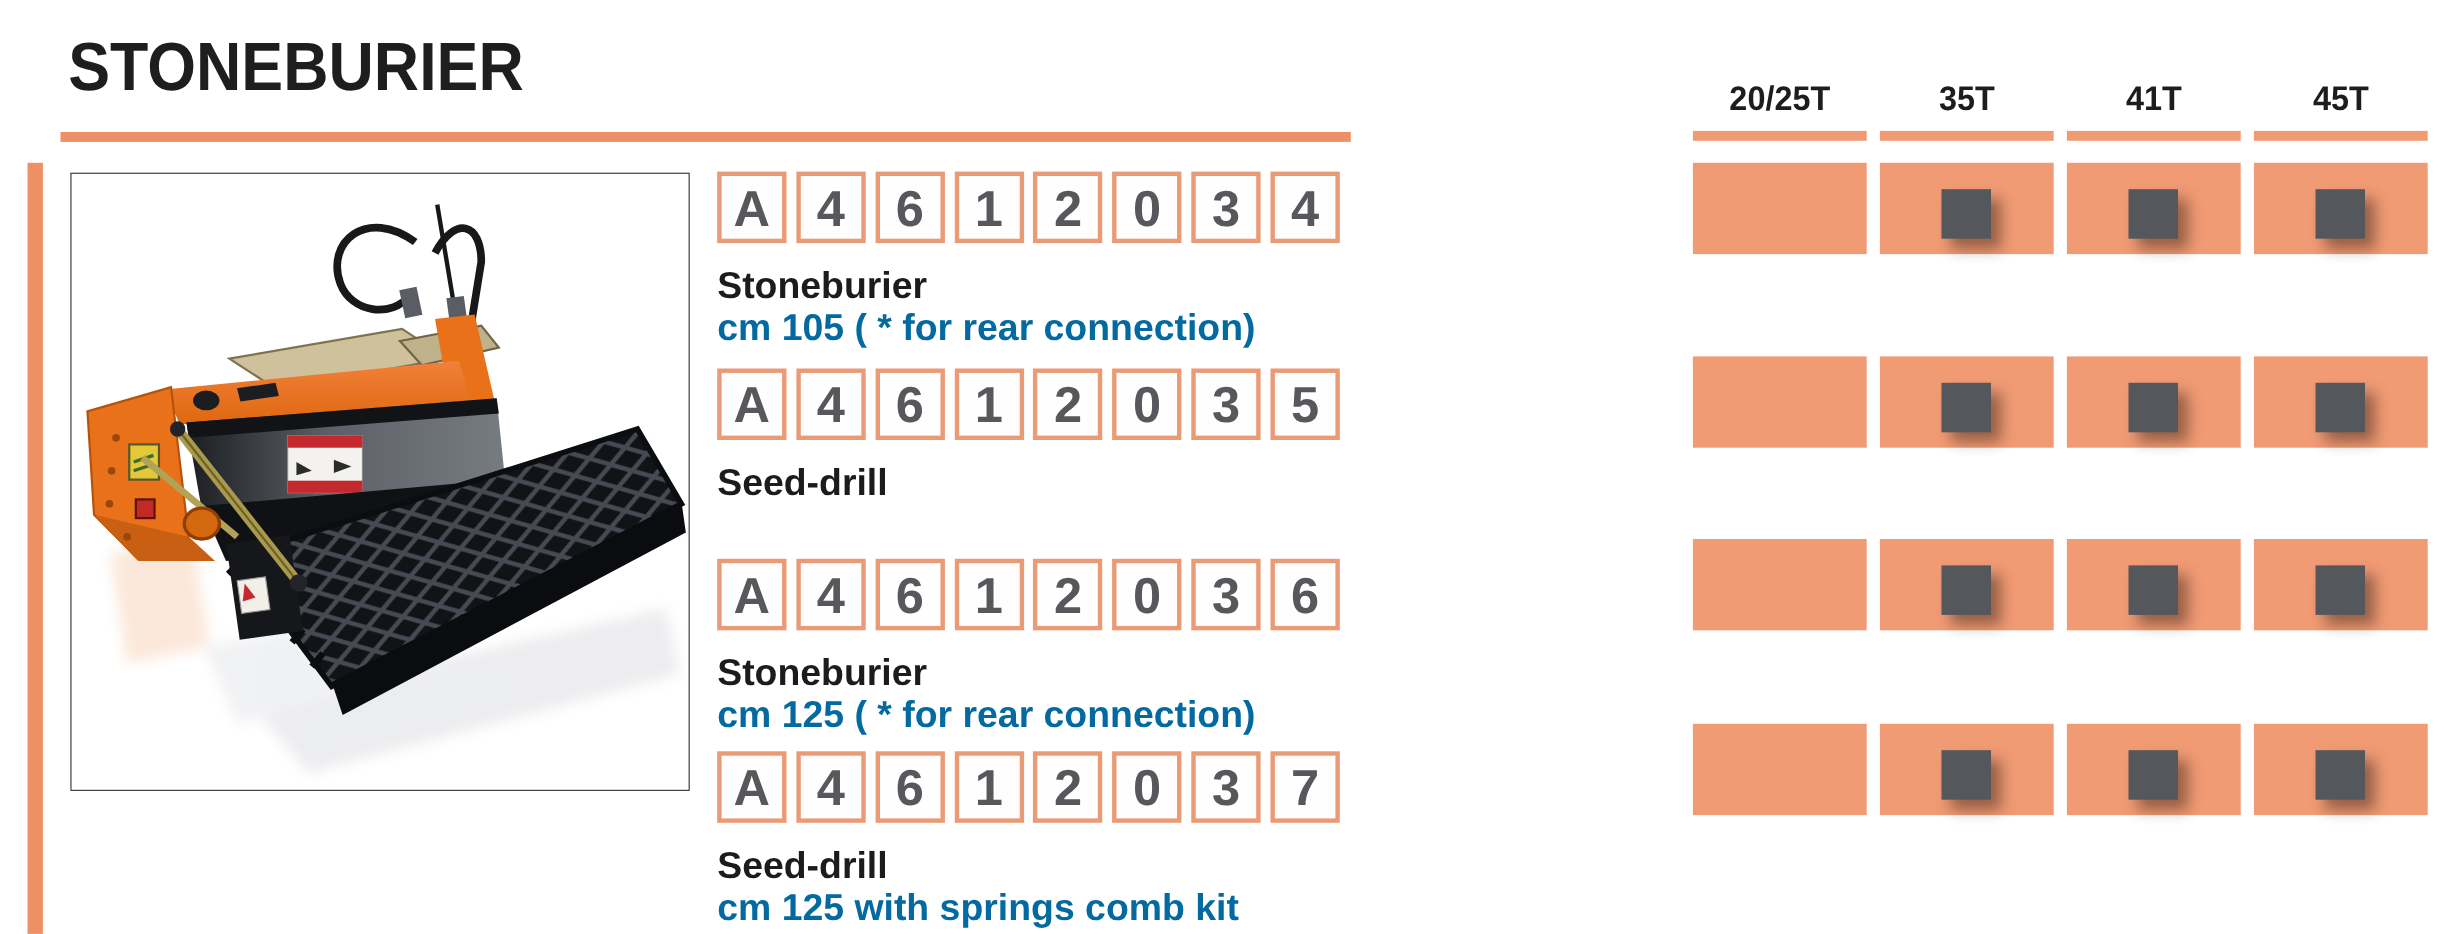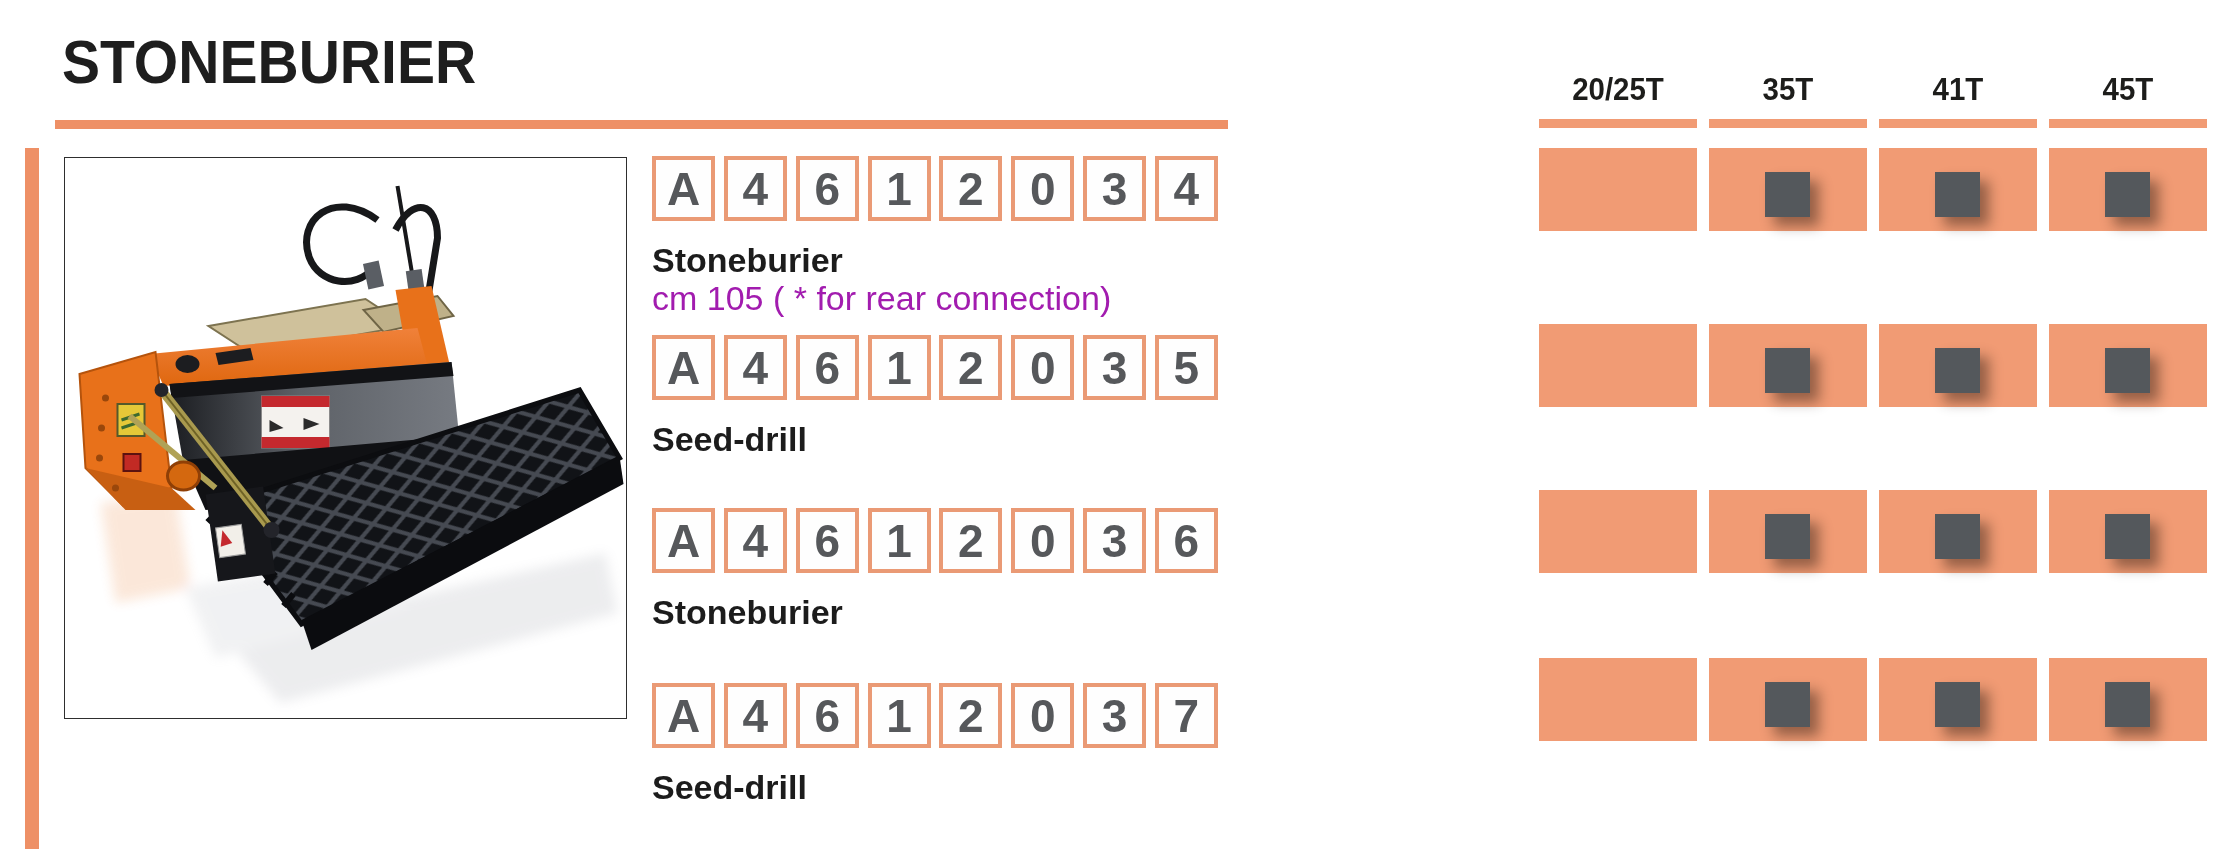--- a/index.html
+++ b/index.html
@@ -38,21 +38,21 @@
     width:63px;height:65px;box-sizing:border-box;
     border:4px solid #ea9a75;background:#fefefe;
     display:flex;align-items:center;justify-content:center;
     font-size:46px;font-weight:bold;color:#56585b;
   }
   .prod-name{
     margin-top:20px;font-size:34px;font-weight:bold;color:#1c1c1c;
     line-height:38px;white-space:nowrap;
   }
   .prod-desc{
-    font-size:34px;font-weight:normal;color:#a21caf;
+    font-size:34px;font-weight:bold;color:#0369a1;
     line-height:38px;white-space:nowrap;
   }
   
   .col-header{
     position:absolute;top:72px;width:158px;height:34px;
     font-size:31px;font-weight:bold;color:#1d1d1b;text-align:center;
     transform:scaleX(0.95);transform-origin:center top;white-space:nowrap;
   }
   .col-underline{
     position:absolute;top:119px;width:158px;height:9px;background:#f19b74;
@@ -206,34 +206,36 @@
       <div class="code-box">A</div>
       <div class="code-box">4</div>
       <div class="code-box">6</div>
       <div class="code-box">1</div>
       <div class="code-box">2</div>
       <div class="code-box">0</div>
       <div class="code-box">3</div>
       <div class="code-box">6</div>
     </div>
     <div class="prod-name">Stoneburier</div>
+    <div class="prod-desc">cm 125 ( * for rear connection)</div>
   </div>
 
   <div class="code-row" style="top:683px">
     <div class="code-boxes">
       <div class="code-box">A</div>
       <div class="code-box">4</div>
       <div class="code-box">6</div>
       <div class="code-box">1</div>
       <div class="code-box">2</div>
       <div class="code-box">0</div>
       <div class="code-box">3</div>
       <div class="code-box">7</div>
     </div>
     <div class="prod-name">Seed-drill</div>
+    <div class="prod-desc">cm 125 with springs comb kit</div>
   </div>
 
   <div class="col-header c0">20/25T</div>
   <div class="col-header c1">35T</div>
   <div class="col-header c2">41T</div>
   <div class="col-header c3">45T</div>
 
   <div class="col-underline c0"></div>
   <div class="col-underline c1"></div>
   <div class="col-underline c2"></div>

